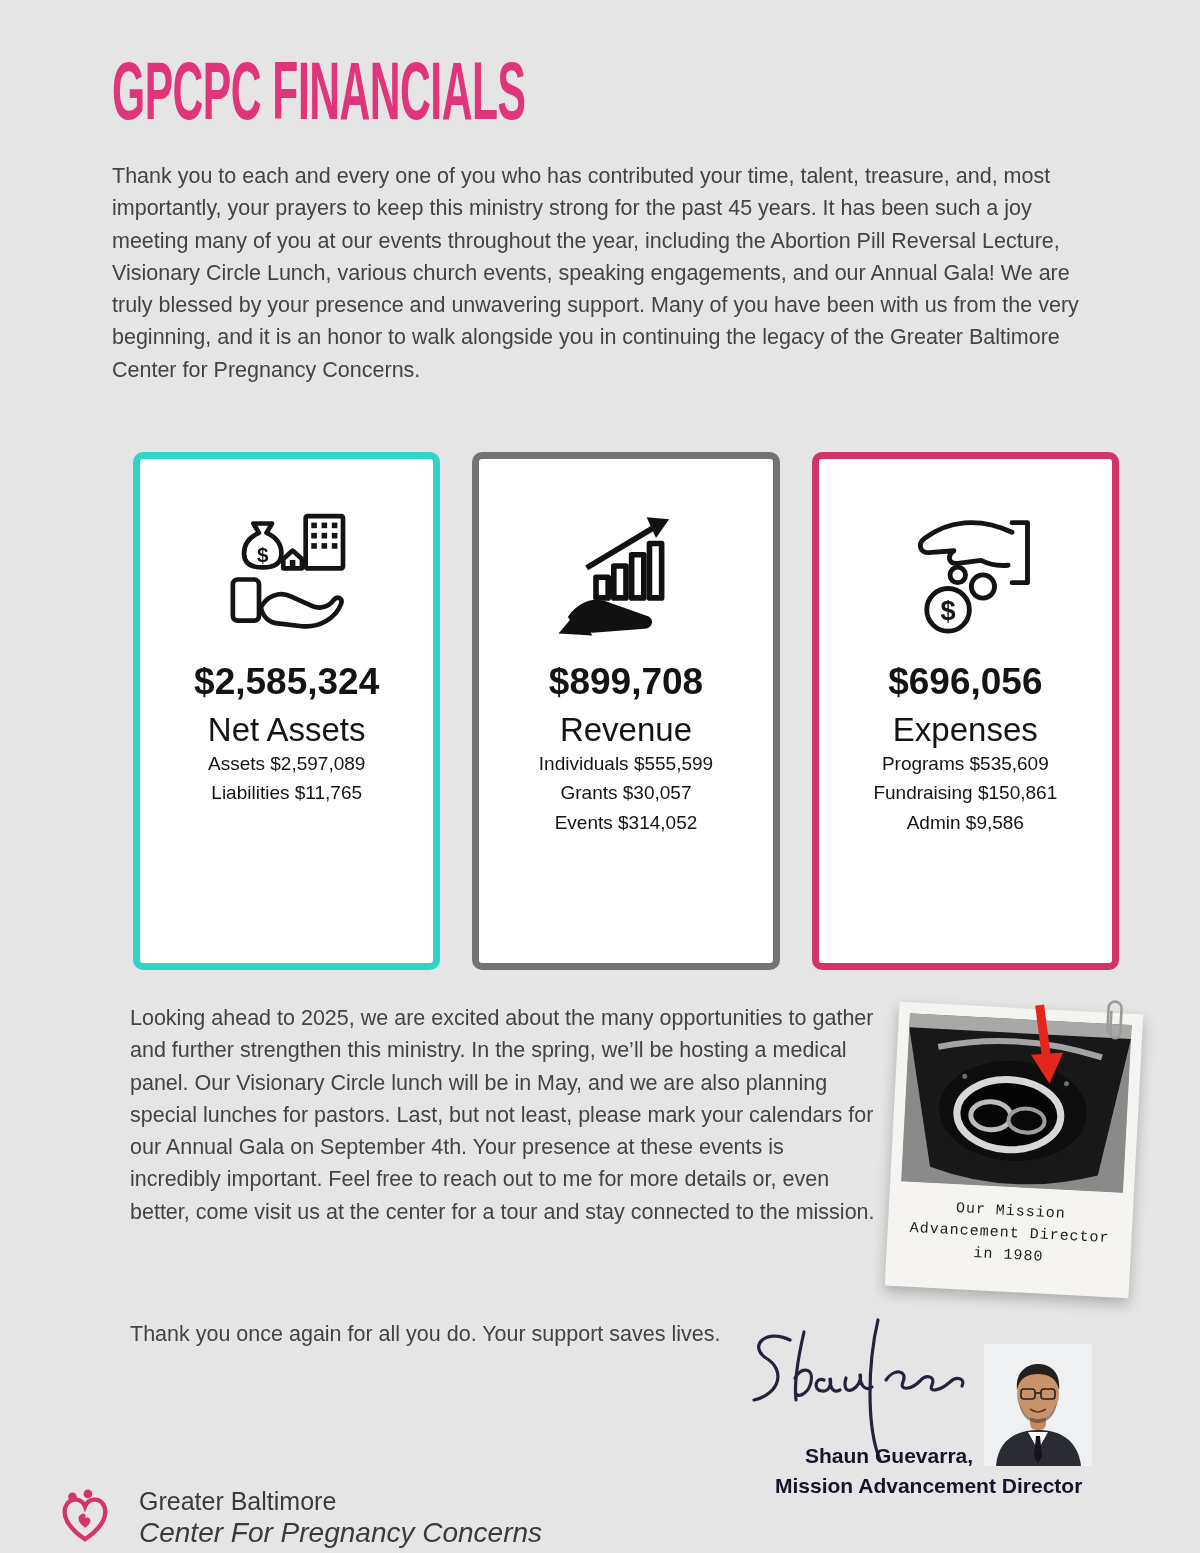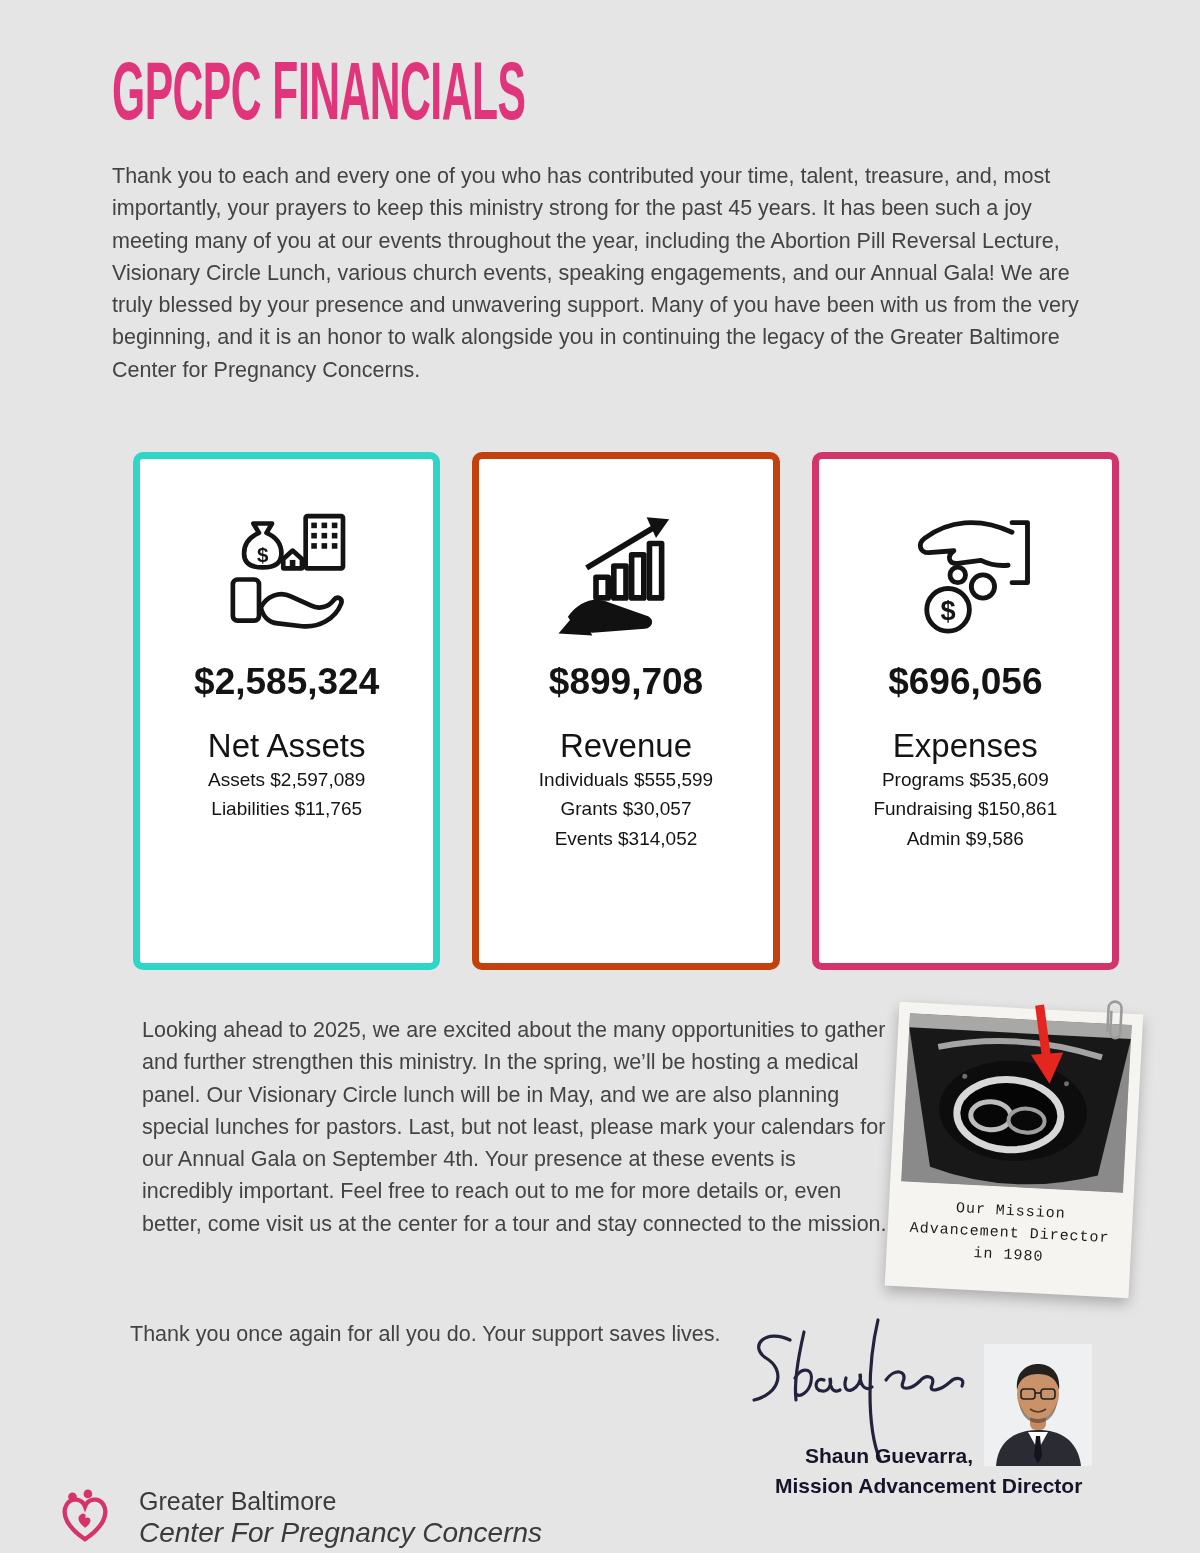--- a/index.html
+++ b/index.html
@@ -7,33 +7,33 @@
   .page{position:relative;width:1200px;height:1553px;background:#e5e5e5;overflow:hidden;}
 
   
   .title{position:absolute;left:112px;top:44px;margin:0;font-size:82px;font-weight:700;
          color:#e0357b;letter-spacing:-1px;white-space:nowrap;
          transform:scaleX(0.52);transform-origin:left top;}
 
   
   .intro{position:absolute;left:112px;top:160px;width:988px;margin:0;
          font-size:21.5px;line-height:1.5;color:#434343;}
-  .outlook{position:absolute;left:130px;top:1002px;width:748px;margin:12px;
+  .outlook{position:absolute;left:130px;top:1002px;width:748px;margin:0;
          font-size:21.5px;line-height:1.5;color:#434343;}
   .closing{position:absolute;left:130px;top:1322px;margin:0;font-size:21.5px;color:#434343;}
 
   
   .cards{position:absolute;left:133px;top:452px;width:986px;display:flex;gap:32px;}
   .card{flex:1;height:518px;background:#fff;border-radius:10px;text-align:center;box-sizing:border-box;}
   .card-teal{border:7px solid #2fd6c8;}
-  .card-green{border:7px solid #c2410c;}
+  .card-green{border:7px solid #737373;}
   .card-pink{border:7px solid #d2356b;}
   .card-icon{margin-top:38px;height:152px;display:flex;align-items:center;justify-content:center;}
   .amount{font-size:37px;font-weight:700;color:#141414;margin-top:12px;}
-  .card-label{font-size:33px;font-weight:400;color:#141414;margin-top:24px;text-align:center;}
+  .card-label{font-size:33px;font-weight:400;color:#141414;margin-top:8px;text-align:center;}
   .card-details{font-size:19px;color:#141414;line-height:1.55;}
 
   
   .polaroid{position:absolute;left:892px;top:1008px;width:244px;height:284px;box-sizing:border-box;
             padding:11px 11px 0;background:#f5f4f0;transform:rotate(3deg);
             box-shadow:0 6px 14px rgba(0,0,0,0.25);}
   .ultrasound{width:222px;height:168px;background:#8a8a8a;overflow:hidden;}
   .caption{font-family:"Liberation Mono","DejaVu Sans Mono",monospace;font-size:15px;letter-spacing:1px;
            color:#1d1d1d;text-align:center;margin-top:14px;line-height:1.45;}
   .red-arrow{position:absolute;left:126px;top:-6px;width:44px;height:100px;overflow:visible;}

